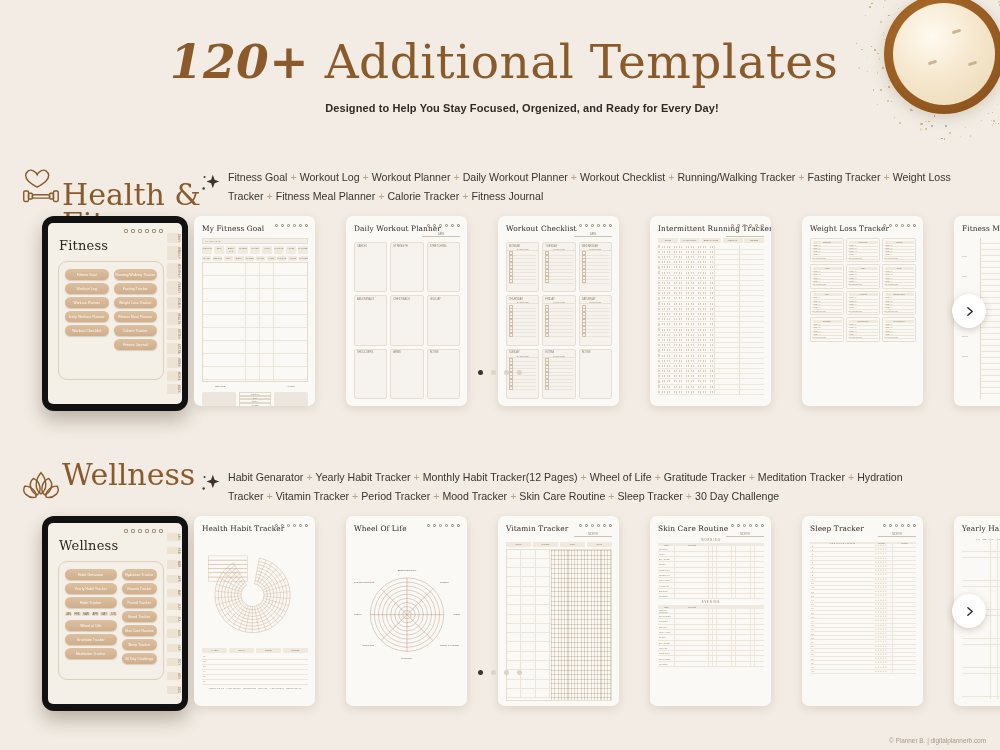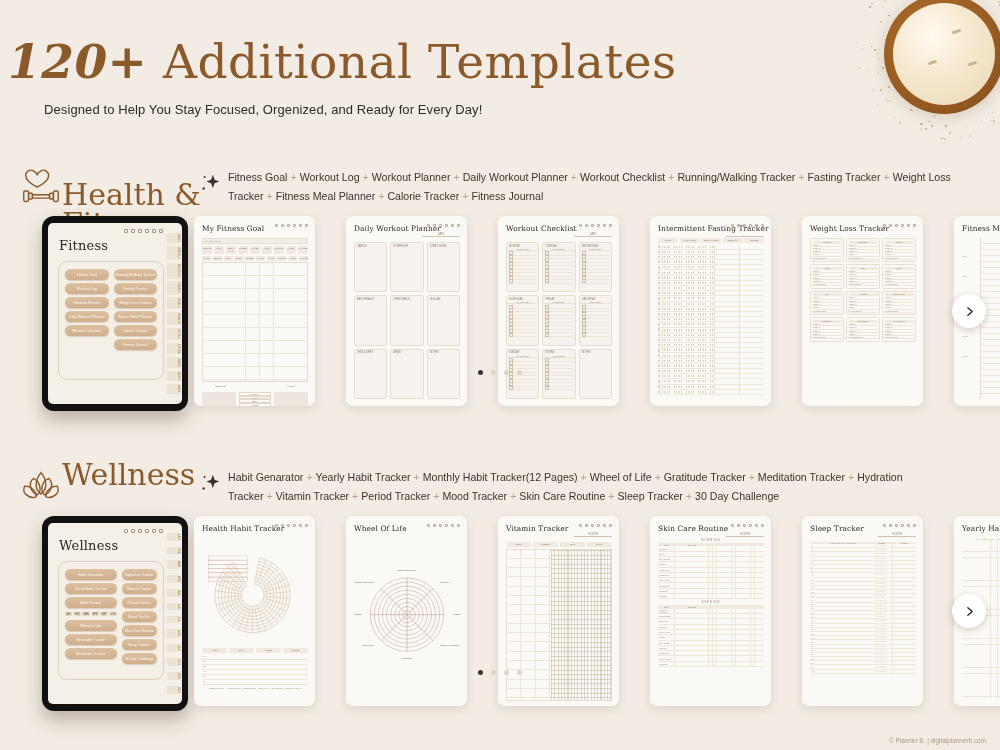--- a/index.html
+++ b/index.html
@@ -29,31 +29,31 @@
     background: radial-gradient(circle at 38% 32%, #fffaf0 0%, #f6e8cf 45%, #ead7b4 100%);
   }
   .wick { position: absolute; width: 9px; height: 3px; background: #cbb48c; border-radius: 2px; transform: rotate(-18deg); }
   .wick.w1 { left: 58%; top: 26%; }
   .wick.w2 { left: 34%; top: 57%; }
   .wick.w3 { left: 74%; top: 58%; }
   .sparkle-field { position: absolute; left: 0; top: 0; width: 200px; height: 160px; }
   .sp { position: absolute; border-radius: 50%; background: #c79858; }
 
   
-  .header { position: absolute; top: 0; left: 0; width: 1000px; text-align: left; padding-left: 8px; }
+  .header { position: absolute; top: 0; left: 0; width: 1000px; text-align: center; padding-left: 8px; }
   .main-title {
     margin-top: 34px;
     font-family: "DejaVu Serif", serif;
     font-size: 47px; font-weight: 400; letter-spacing: .5px;
     color: #8a5a2b;
   }
   .main-title .num { font-style: italic; font-weight: 700; }
   .subtitle {
     margin-top: 13px;
-    font-size: 13px; font-weight: 400; letter-spacing: .1px;
+    font-size: 11px; font-weight: 700; letter-spacing: .1px;
     color: #2f2a25;
     margin-left: 36px;
   }
 
   
   .section { position: absolute; left: 0; width: 1000px; }
   .sec-head { position: relative; height: 58px; padding-left: 16px; }
   .sec-icon {
     position: absolute; left: 18px; top: 8px; width: 46px; height: 42px;
     color: #8a5a2b;
@@ -669,21 +669,21 @@
                 </div>
               </div>
               <div class="cellbox">
                 <span class="lbl">NOTES</span>
               </div>
             </div>
         </div>
       </div>
 
       <div class="card" style="left:650px;">
-        <div class="card-title">Intermittent Fasting Tracker</div>
+        <div class="card-title">Intermittent Running Tracker</div>
         <div class="card-icons">
             <i></i>
             <i></i>
             <i></i>
             <i></i>
             <i></i>
             <i></i>
           </div>
         <div class="card-datebar"></div>
         <div class="card-body" style="top:22px;">

